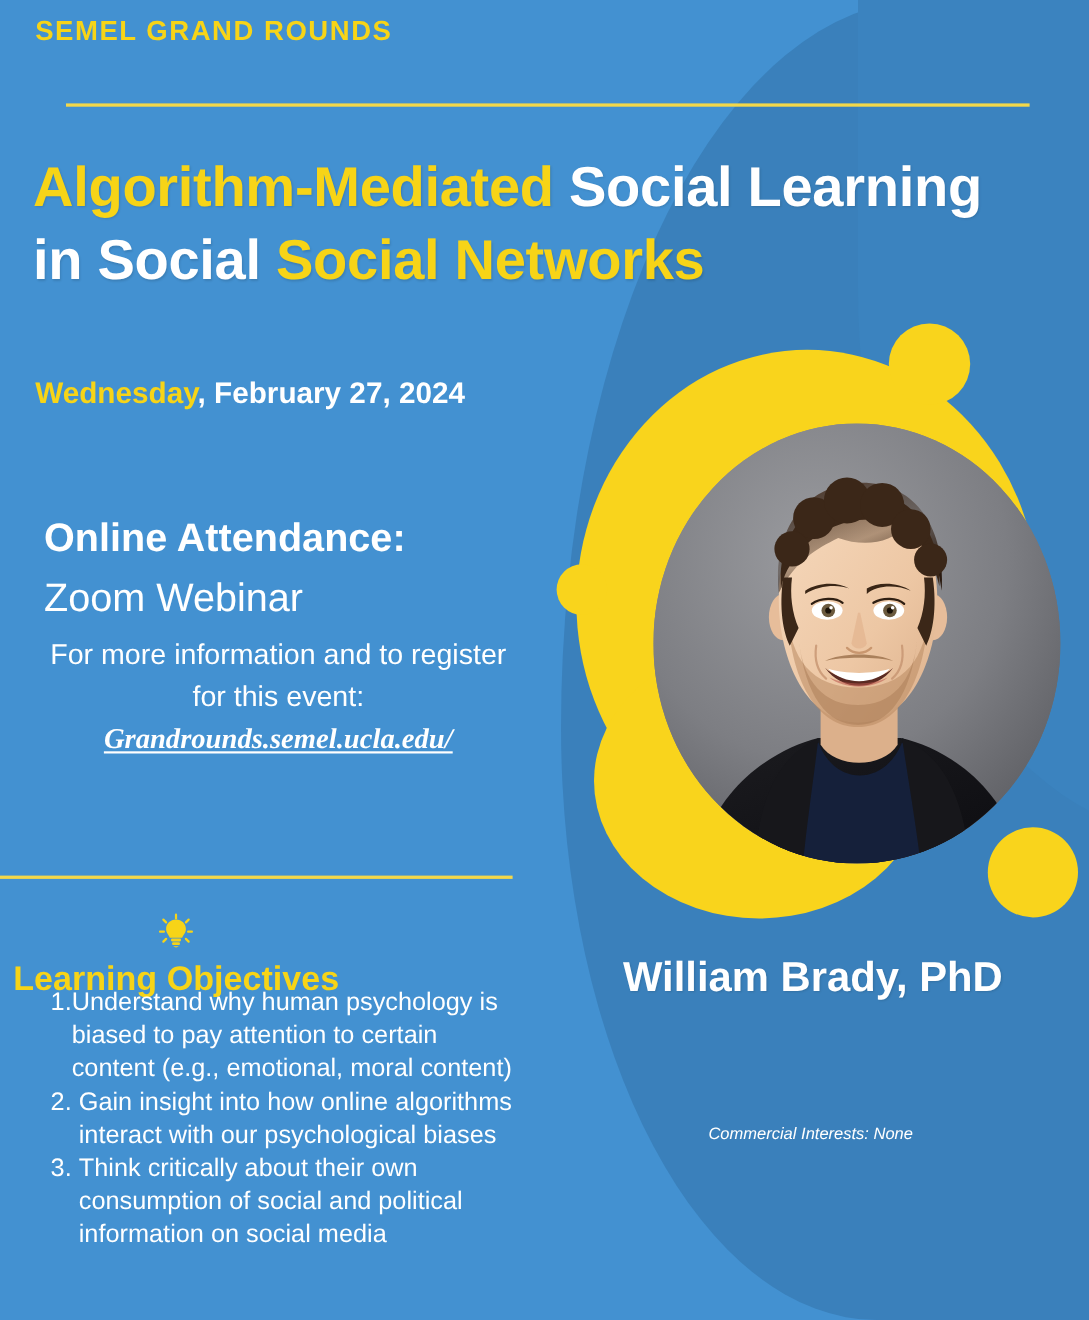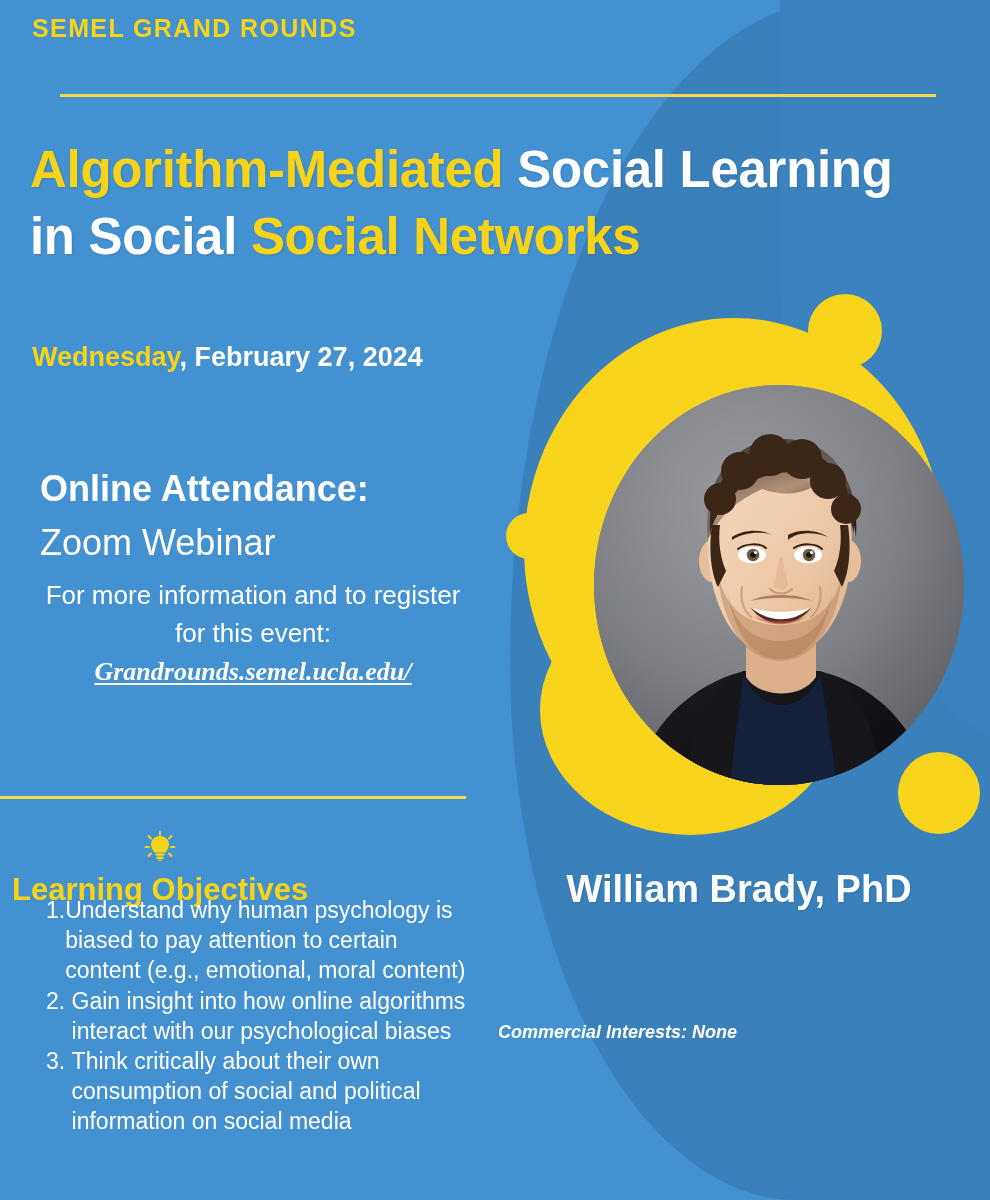--- a/index.html
+++ b/index.html
@@ -169,22 +169,22 @@
     width:480px;
     text-align:center;
     font-size:23px;
     line-height:1.30;
     color:#ffffff;
     z-index:5;
   }
   .commercial {
     position:absolute; left:498px; top:1022px;
     width:478px;
-    text-align:left;
-    font-size:18px; font-weight:bold; font-style:italic;
+    text-align:center;
+    font-size:15px; font-weight:normal; font-style:italic;
     color:#ffffff;
     z-index:5;
   }
 </style>
 </head>
 <body>
 
 <div id="poster">
 
   <div class="bg-curve"></div>

